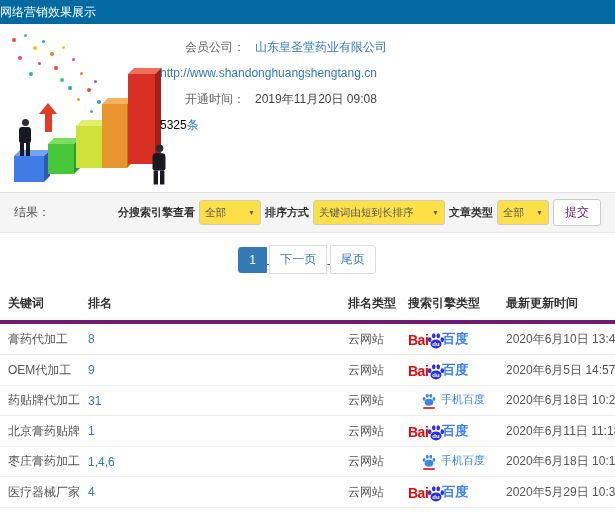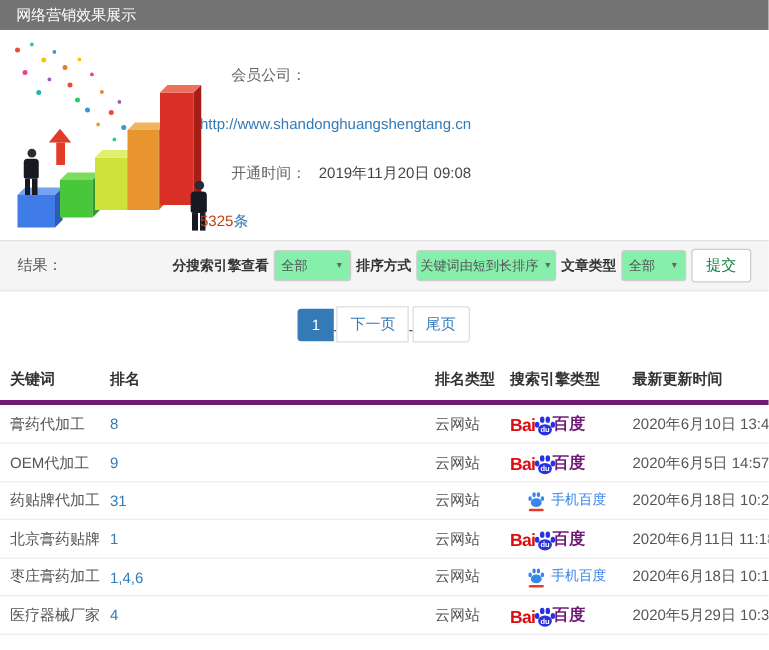--- a/index.html
+++ b/index.html
@@ -3,22 +3,22 @@
 <meta charset="utf-8">
 <title>网络营销效果展示</title>
 <style>
   * { box-sizing: border-box; margin: 0; padding: 0; }
   html,body { width:615px; height:520px; overflow:hidden; }
   body {
     font-family: "Liberation Sans", "DejaVu Sans", sans-serif;
     font-size: 12px; color:#555; background:#fff; position:relative;
   }
   
-  .topbar { height:24px; background:#737373; color:#fff; line-height:24px;
-    padding-left:13px; font-size:12px; }
+  .topbar { height:24px; background:#0369a1; color:#fff; line-height:24px;
+    font-size:12px; }
   
   .content { position:relative; height:168px; }
   .illustration { position:absolute; left:2px; top:8px; width:190px; height:156px; }
   .confetti i { position:absolute; display:block; border-radius:2px; }
   .bar { position:absolute; }
   .bar::before { content:''; position:absolute; left:0; top:-6px; width:100%; height:6px;
     transform:skewX(-45deg); transform-origin:bottom left; }
   .bar::after { content:''; position:absolute; right:-6px; top:0; width:6px; height:100%;
     transform:skewY(-45deg); transform-origin:top left; }
   .b-blue   { left:12px;  bottom:6px;  width:30px; height:26px; background:#3f7ce8; }
@@ -37,40 +37,40 @@
     border-bottom:11px solid #e23c29; }
   .arrow-stem { display:block; width:7px; height:18px; background:#e23c29; margin:0 auto; }
   .person { position:absolute; width:18px; }
   .person .head { display:block; width:7px; height:7px; border-radius:50%; background:#2b2b36; margin:0 auto; }
   .person .torso { display:block; width:12px; height:16px; background:#191923; border-radius:3px 3px 2px 2px; margin:1px auto 0; }
   .person .legs { display:block; width:10px; height:13px; margin:0 auto;
     background:linear-gradient(90deg,#191923 42%,transparent 42%,transparent 58%,#191923 58%); }
   .p1 { left:14px; bottom:32px; }
   .p2 { left:148px; bottom:5px; transform:scale(1.08); }
   .info { position:absolute; left:150px; top:10px; right:0; }
-  .info-row { display:flex; align-items:center; height:26px;margin-top:13px; }
+  .info-row { display:flex; align-items:center; height:26px; }
   .info-label { width:95px; text-align:right; color:#666; flex:0 0 95px; }
   .info-value { margin-left:10px; }
   a.lnk, .lnk { color:#337ab7; text-decoration:none; cursor:pointer; }
   .plain-val { color:#444;text-align:right; }
-  .count-orange { color:#c2410c; }
+  .count-orange { color:#000000; }
   .count-unit { color:#337ab7; }
   
   .results-bar { height:41px; background:#f5f5f5; border-top:1px solid #e2e2e2;
     border-bottom:1px solid #e8e8e8; display:flex; align-items:center;
     padding:0 14px; overflow:hidden; }
   .filters { margin-left:auto; display:flex; align-items:center; gap:4px; flex-shrink:0; }
   .f-label { color:#333; font-weight:bold; font-size:11px; white-space:nowrap; flex-shrink:0; }
-  .select { background:#86efac; border:1px solid #ccc; border-radius:3px; height:25px;
+  .select { background:#fde047; border:1px solid #ccc; border-radius:3px; height:25px;
     display:inline-flex; align-items:center; justify-content:space-between;
     padding:0 5px; font-size:10.5px; color:#555; white-space:nowrap; flex-shrink:0; cursor:pointer; }
-  .sel-engine { width:62px; } .sel-sort { width:112px;justify-content:center; } .sel-article { width:52px; }
+  .sel-engine { width:62px; } .sel-sort { width:132px; } .sel-article { width:52px; }
   .caret { font-size:7px; color:#666; margin-left:4px; }
   .submit-btn { background:#fff; border:1px solid #ccc; border-radius:3px; height:27px;
-    padding:0 11px; font-size:12px; color:#15803d; white-space:nowrap; flex-shrink:0; cursor:pointer; }
+    padding:0 11px; font-size:12px; color:#701a75; white-space:nowrap; flex-shrink:0; cursor:pointer; }
   
   .pager { text-align:center; padding:12px 0 13px;text-decoration:underline; }
   .page-item { display:inline-block; border:1px solid #ddd; color:#337ab7;
     padding:5px 10px; margin-left:-1px; font-size:12px; background:#fff;
     cursor:pointer; vertical-align:middle; }
   .page-item.active { background:#337ab7; border-color:#337ab7; color:#fff; }
   .page-item:first-child { border-radius:3px 0 0 3px; }
   .page-item:last-child { border-radius:0 3px 3px 0; }
   
   table { width:615px; border-collapse:collapse; table-layout:fixed; font-size:12px; }
@@ -86,21 +86,21 @@
   th.c-updated, td.c-updated { padding-left:6px; }
   td.c-rank { color:#337ab7; cursor:pointer; }
   
   .engine-mobile { display:inline-flex; align-items:center; gap:5px;
     color:#3a85e8; font-size:11px; margin-left:14px; }
   .paw-wrap { position:relative; display:inline-flex; }
   .paw-wrap::after { content:''; position:absolute; left:1px; right:1px; bottom:-3px;
     height:2px; background:#e53c27; border-radius:1px; }
   .engine-baidu { display:inline-flex; align-items:flex-end; }
   .bai-text { color:#dd0b12; font-weight:bold; font-size:14px; letter-spacing:-0.5px; }
-  .baidu-cn { color:#701a75; font-weight:bold; font-size:13px; margin-left:-2px;font-family:Liberation Serif, serif; }
+  .baidu-cn { color:#3b82f6; font-weight:bold; font-size:13px; margin-left:-2px;font-family:Liberation Serif, serif; }
   .engine-baidu svg { margin:0 -1px -1px -1px; }
 </style>
 </head>
 <body>
 
 <div class="topbar">
   <span>网络营销效果展示</span>
 </div>
 
 <div class="content">
@@ -145,20 +145,21 @@
     <div class="person p2">
       <span class="head"></span>
         <span class="torso"></span>
         <span class="legs"></span>
     </div>
   </div>
 
   <div class="info">
     <div class="info-row">
       <span class="info-label">会员公司：</span>
+      <a class="info-value lnk">山东皇圣堂药业有限公司</a>
     </div>
     <div class="info-row">
       <a class="info-value lnk">http://www.shandonghuangshengtang.cn</a>
     </div>
     <div class="info-row">
       <span class="info-label">开通时间：</span>
       <span class="info-value plain-val">2019年11月20日 09:08</span>
     </div>
     <div class="info-row">
       <span class="info-value">

